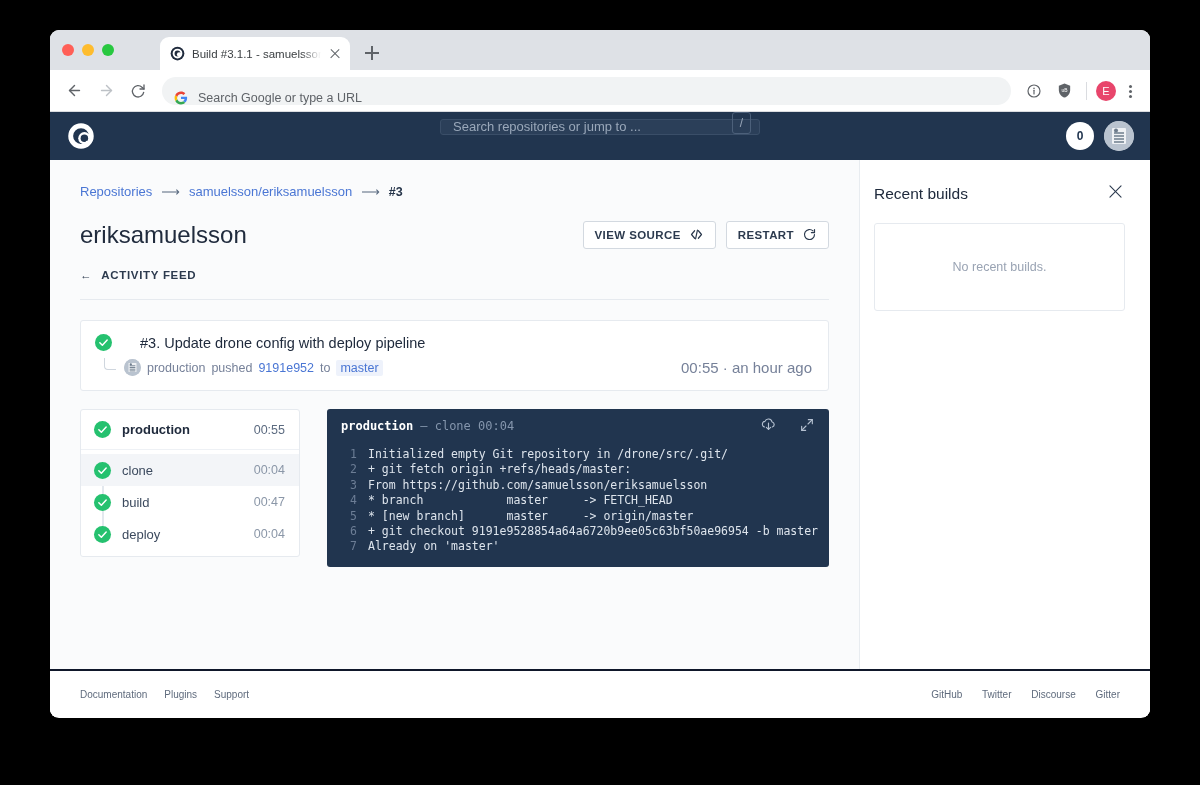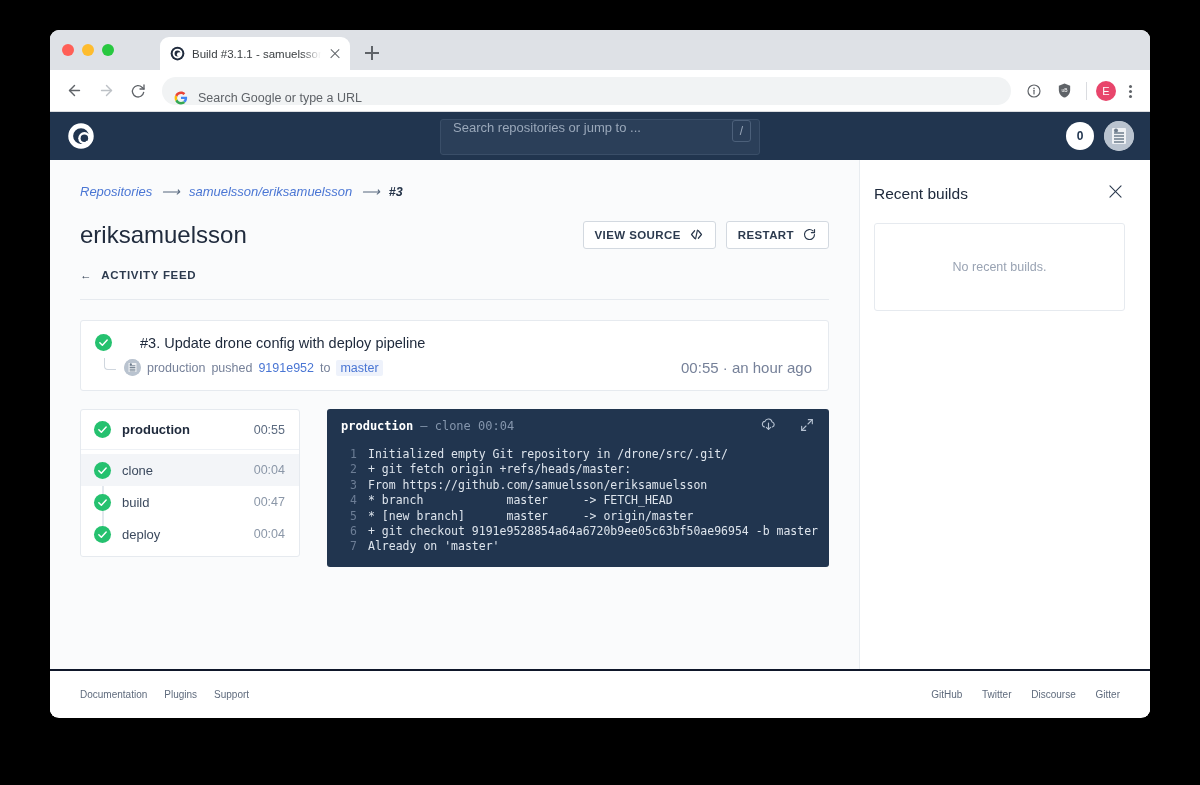--- a/index.html
+++ b/index.html
@@ -120,25 +120,25 @@
   .app-header {
     height: 48px;
     background: #21354f;
     display: flex; align-items: center;
     padding: 0 16px;
     position: relative;
   }
   .logo { width: 30px; height: 30px; flex: 0 0 30px; }
   .search-wrap {
     position: absolute; left: 390px; top: 7px;
-    width: 320px; height: 36px;
+    width: 320px; height: 16px;
     background: #2b3f59;
     border: 1px solid #3a4e68;
     border-radius: 3px;
-    display: flex; align-items: flex-start;
+    display: flex; align-items: flex-end;
     padding: 0 8px 0 12px;
   }
   .search-ph { font-size: 13px; color: #9aa8ba; flex: 1; }
   .slashkey {
     width: 19px; height: 22px;
     border: 1px solid #4c607a;
     border-radius: 3px;
     color: #9aa8ba; font-size: 12px;
     display: flex; align-items: center; justify-content: center;
   }
@@ -164,21 +164,21 @@
     border-right: 1px solid #e8ecf0;
     padding: 24px 30px 0 30px;
     position: relative;
   }
   .side-col {
     width: 289px;
     background: #fff;
     padding: 22px 24px 0 14px;
   }
 
-  .crumbs { font-size: 13px; display: flex; align-items: center; gap: 9px; font-style: italic; }
+  .crumbs { font-size: 13px; display: flex; align-items: center; gap: 9px; }
   .crumb-link { color: #4a76d4; }
   .crumb-arrow { color: #5a6b80; font-size: 13px; }
   .crumb-cur { color: #253449; font-weight: bold; font-size: 12.5px; }
 
   .title-row {
     margin-top: 22px;
     display: flex; align-items: center;
   }
   .page-title { font-size: 24px; color: #202b3d; flex: 1; }
   .btn {

